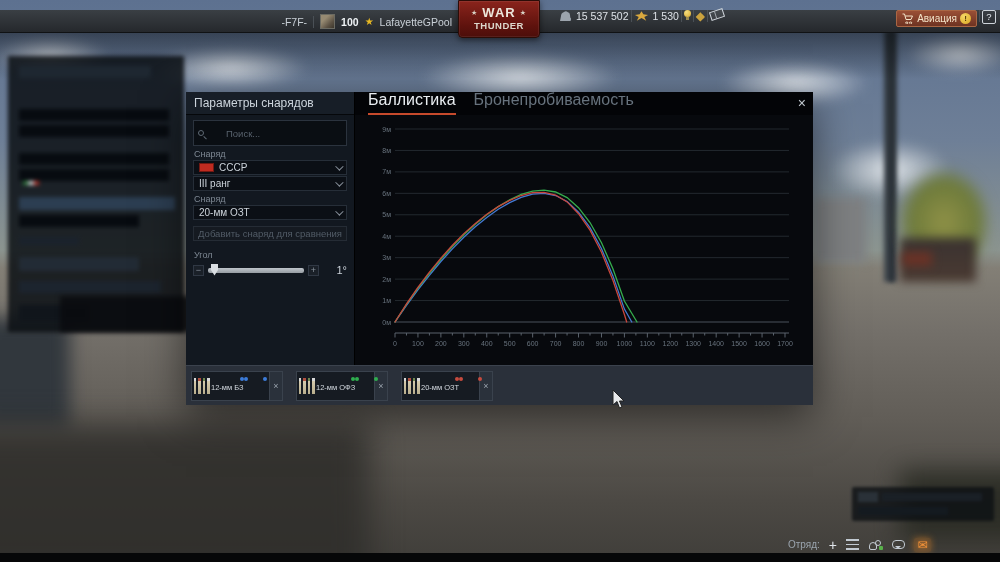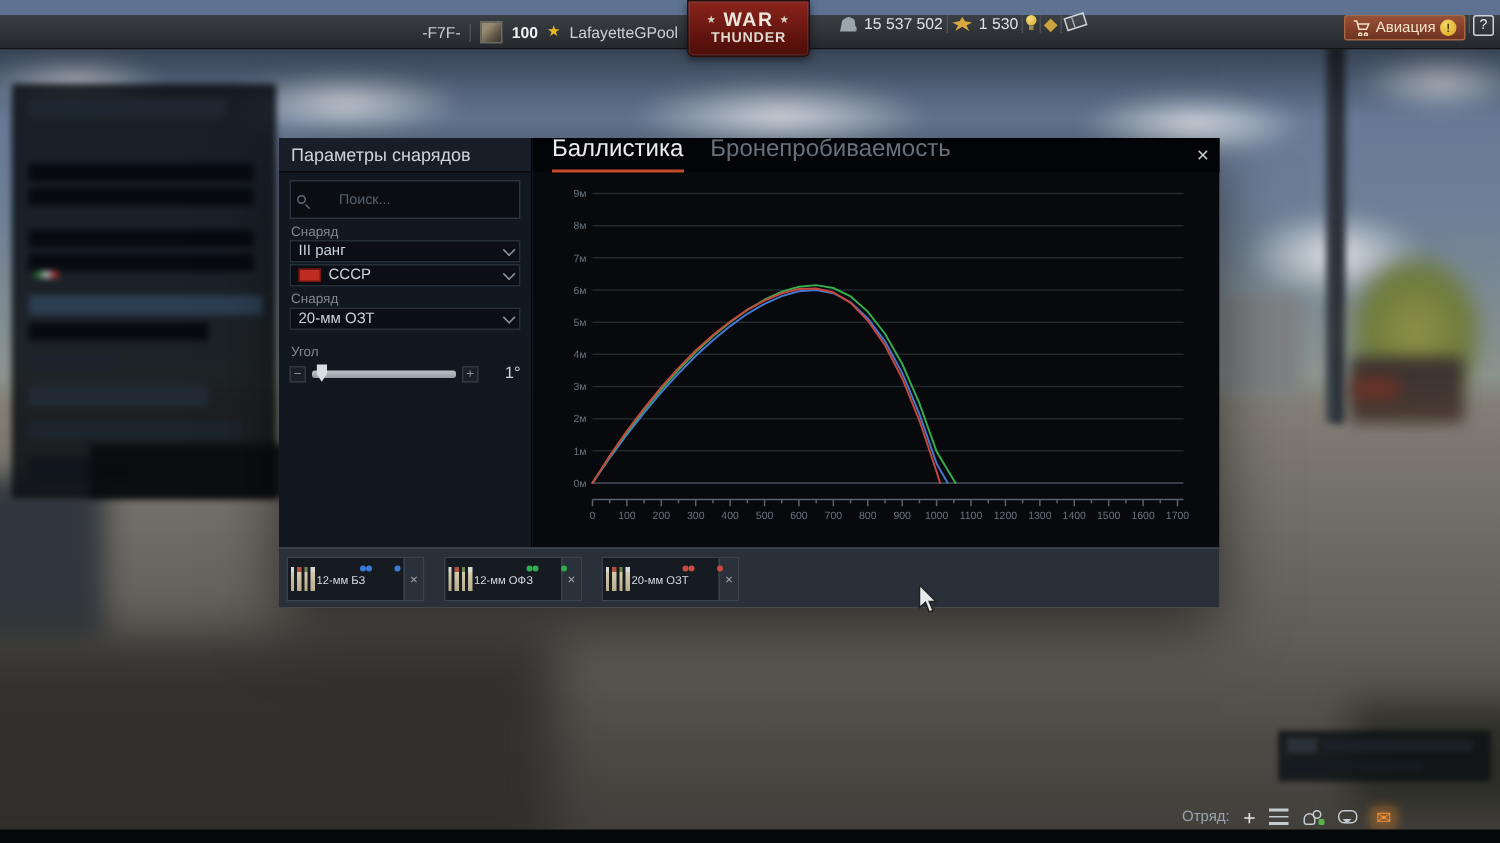--- a/index.html
+++ b/index.html
@@ -234,33 +234,34 @@
   <div class="modal">
 
     <div class="shell-panel">
       <div class="panel-header">Параметры снарядов</div>
       <div class="search-box">
         <span class="mag"></span>
         <input placeholder="Поиск..." style="">
       </div>
       <div class="field-label">Снаряд</div>
       <div class="dropdown">
-        <span>III ранг</span>
-        <span class="chev"></span>
-      </div>
-      <div class="dropdown">
         <span class="flag-ussr"></span>
         <span>СССР</span>
+        <span class="chev"></span>
+      </div>
+      <div class="dropdown">
+        <span>III ранг</span>
         <span class="chev"></span>
       </div>
       <div class="field-label">Снаряд</div>
       <div class="dropdown">
         <span>20-мм ОЗТ</span>
         <span class="chev"></span>
       </div>
+      <div class="add-btn">Добавить снаряд для сравнения</div>
       <div class="field-label" style="margin-top:9px;">Угол</div>
       <div class="angle-row">
         <span class="step-btn">−</span>
         <span class="slider-track">
           <span class="slider-thumb"></span>
         </span>
         <span class="step-btn">+</span>
         <span class="angle-value">1°</span>
       </div>
     </div>

